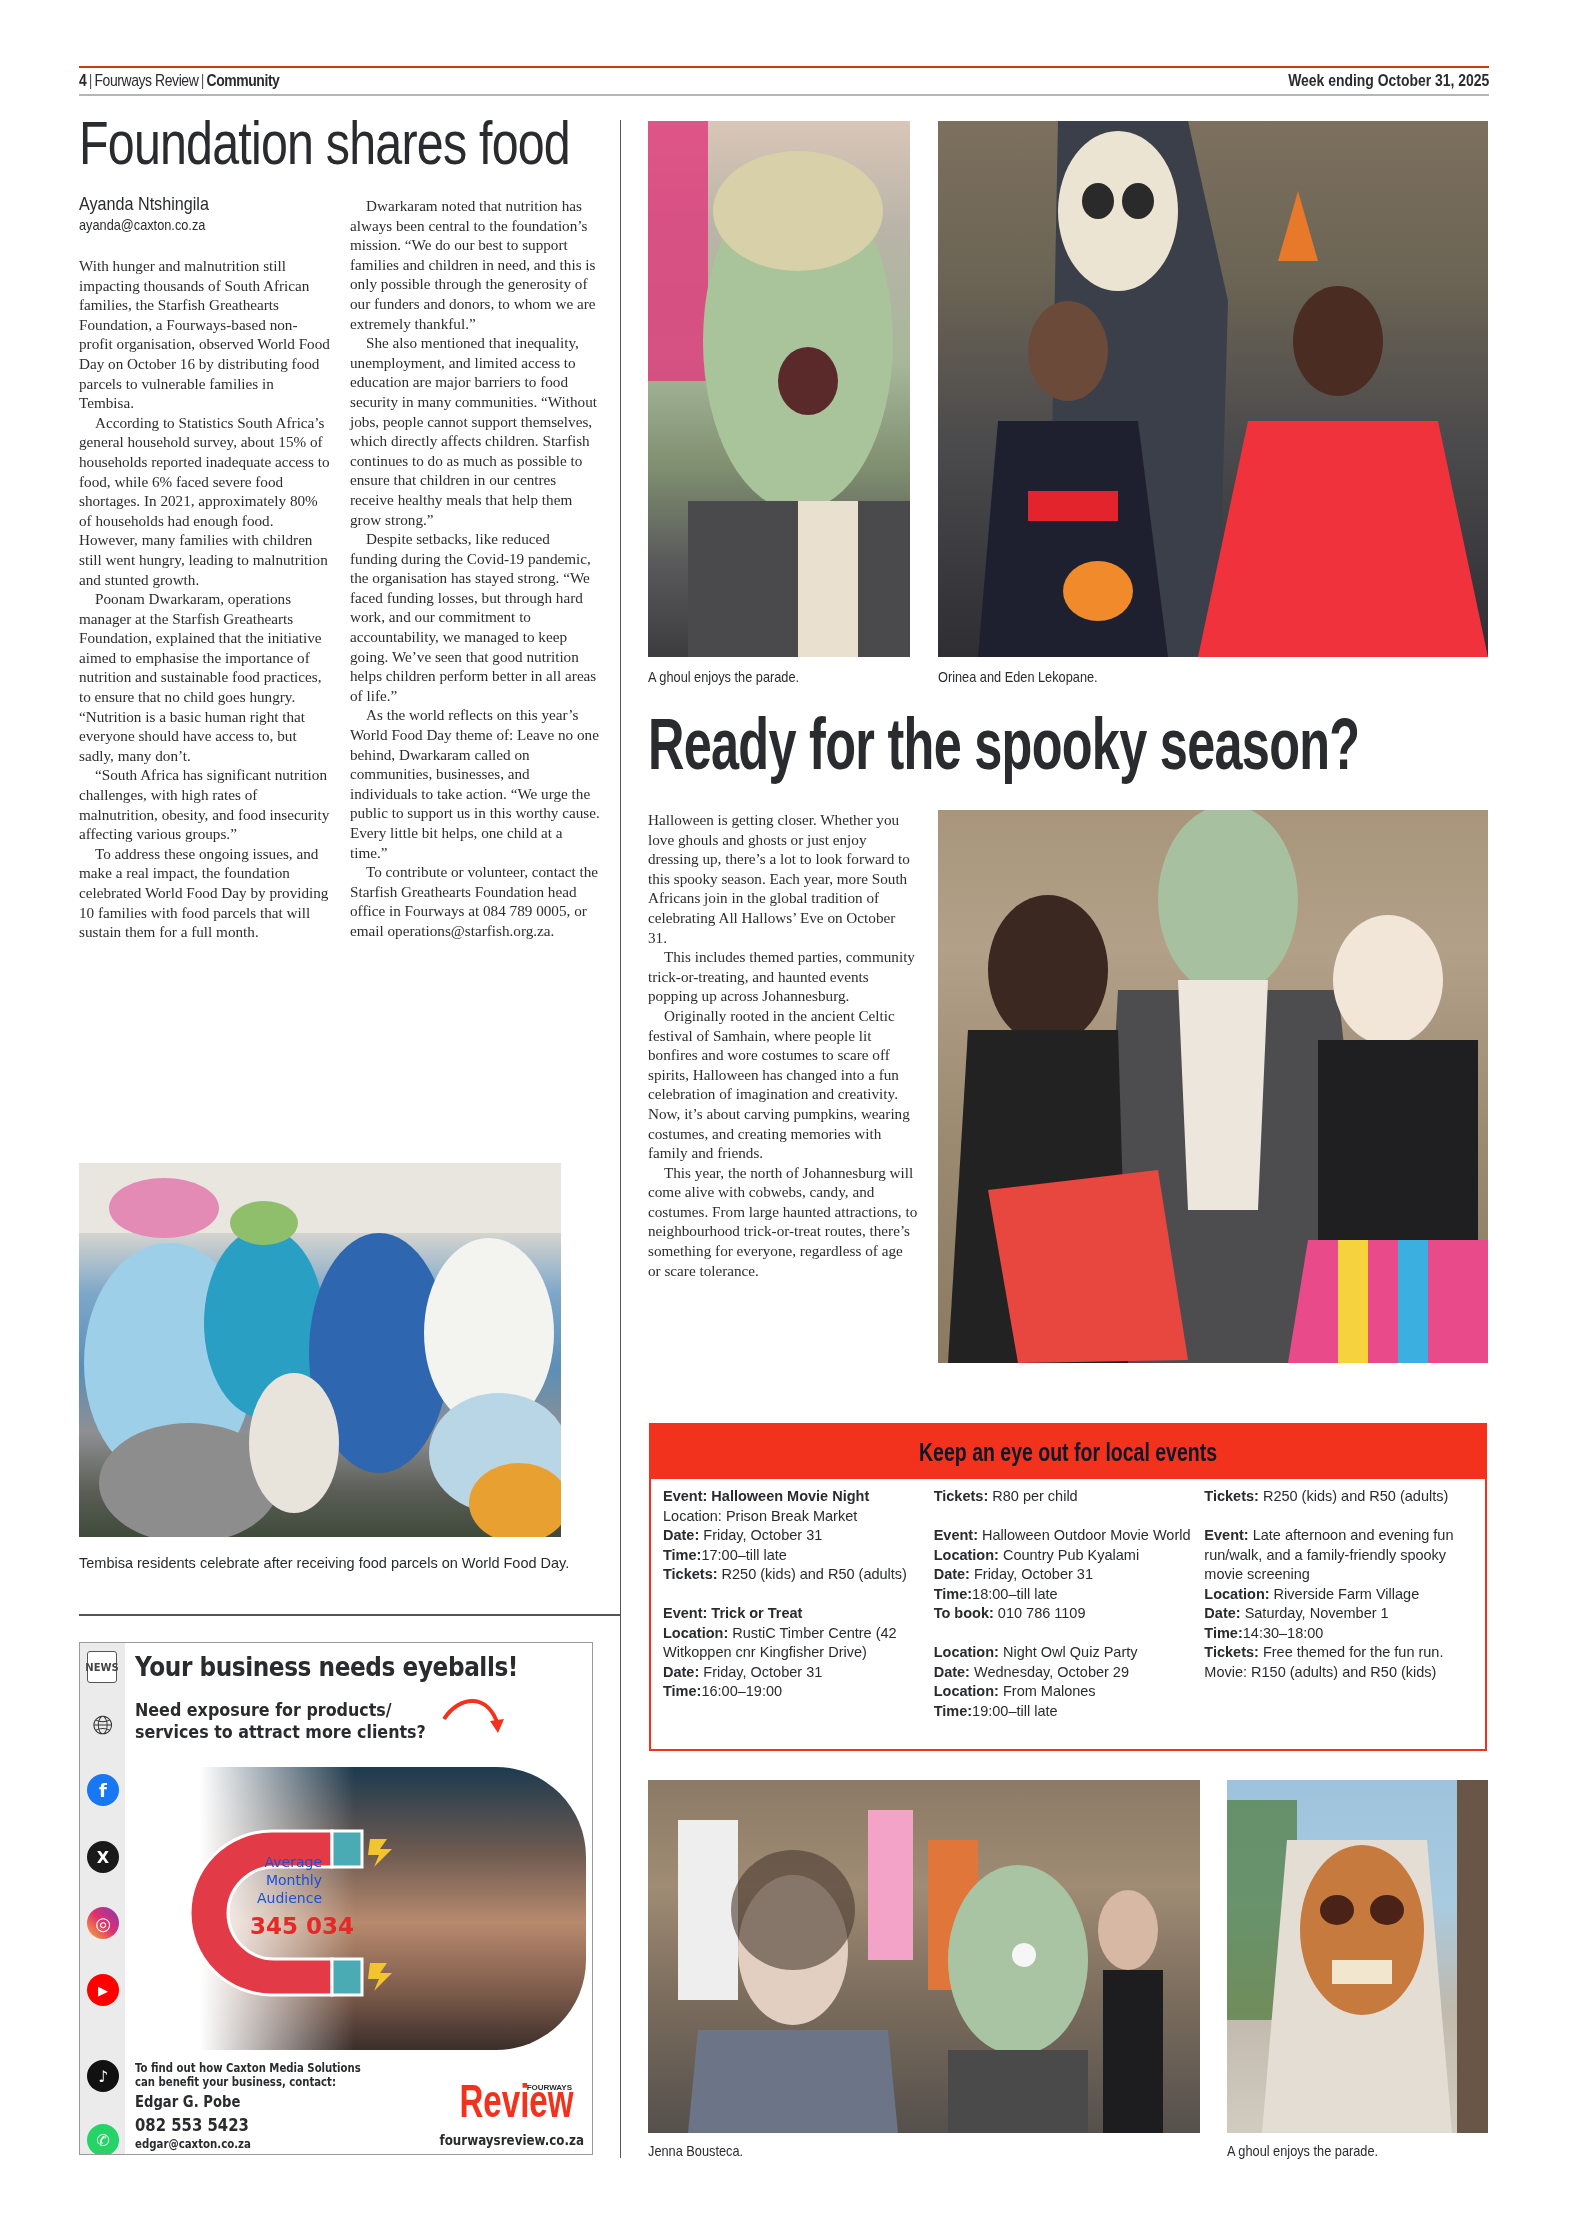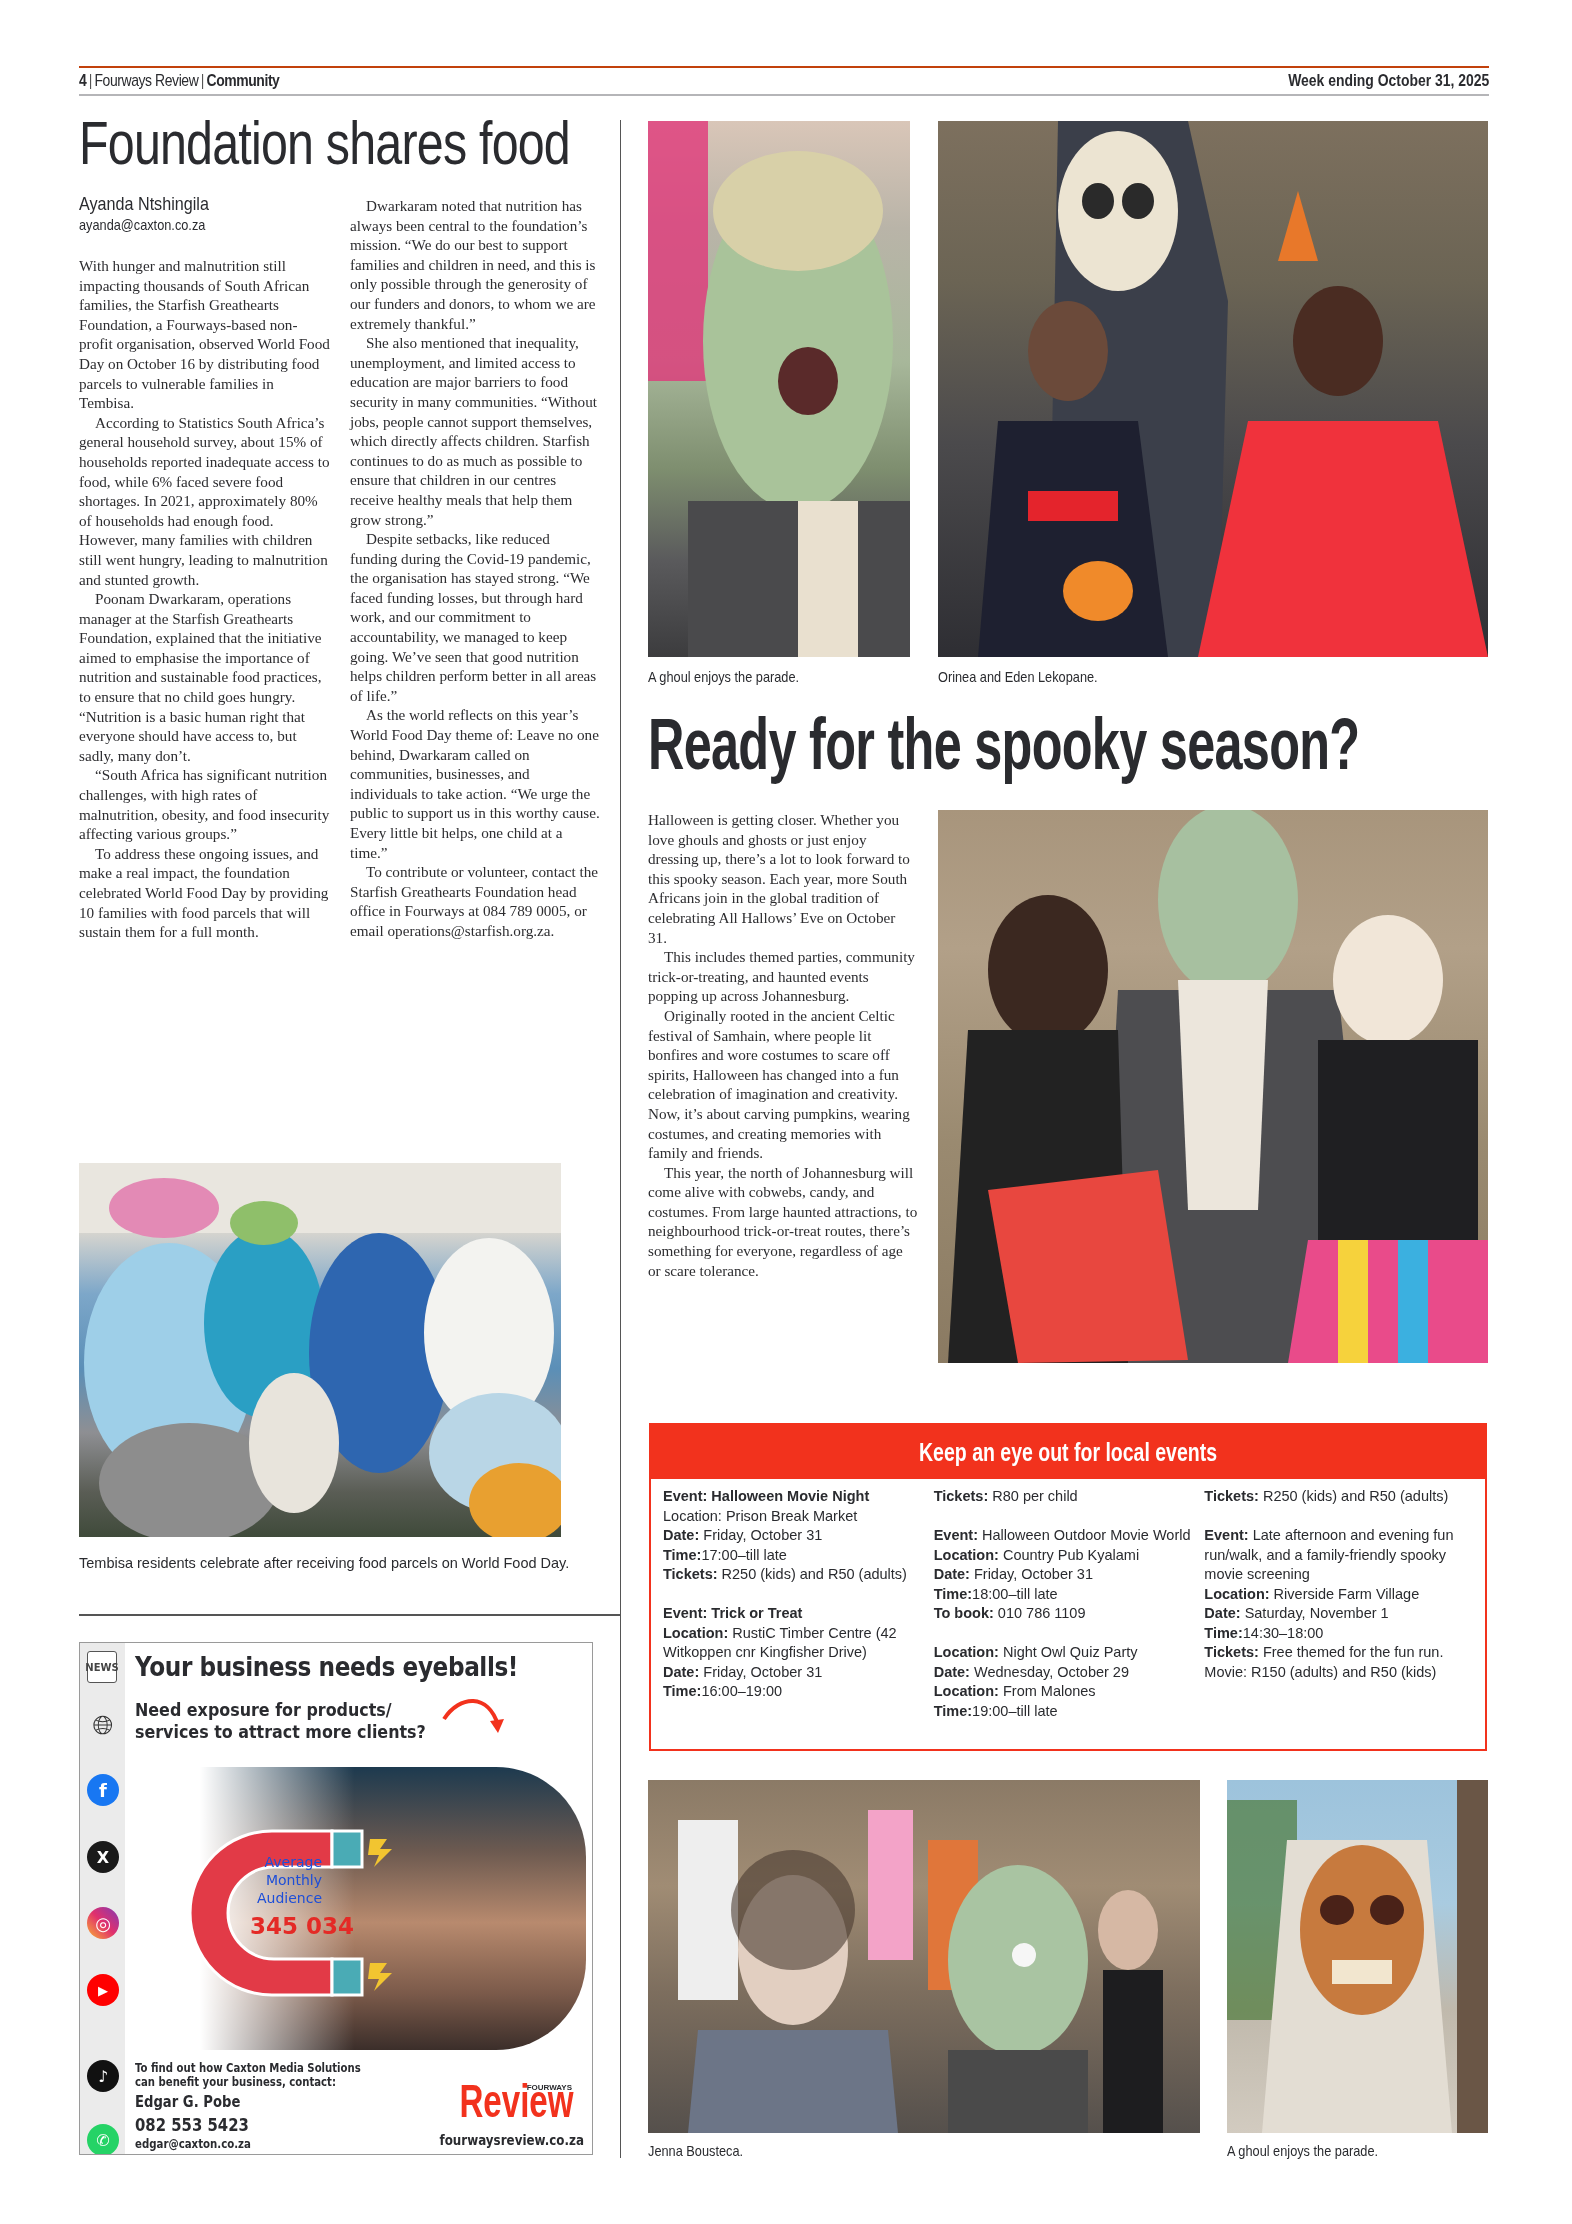--- a/index.html
+++ b/index.html
@@ -21,21 +21,21 @@
   .col p { margin: 0; text-indent: 16px; font-family: Liberation Serif, serif; }
   .col p.noind { text-indent: 0; }
 
   .photo { overflow: hidden; }
   .caption { font-family: "Liberation Sans", sans-serif; font-size: 14.5px; line-height: 18px; color: #2a2b2f; }
   .caption.narrow { transform: scaleX(0.88); transform-origin: left top; white-space: nowrap; }
 
   .headline2 { left: 648px; top: 706px; font-family: "Liberation Sans", sans-serif; font-weight: bold; font-size: 72px; line-height: 76px; color: #2a2b2f; transform: scaleX(0.70); transform-origin: left top; white-space: nowrap; letter-spacing: -1px; }
 
   .events { left: 649px; top: 1423px; width: 838px; height: 328px; border: 2px solid #f2321d; box-sizing: border-box; }
-  .events .bar { height: 54px; background: #f2321d; color: #ffffff; font-family: "Liberation Sans", sans-serif; font-weight: bold; font-size: 25px; line-height: 54px; text-align: center; }
+  .events .bar { height: 54px; background: #f2321d; color: #0f172a; font-family: "Liberation Sans", sans-serif; font-weight: bold; font-size: 25px; line-height: 54px; text-align: center; }
   .events .bar span { display: inline-block; transform: scaleX(0.78); }
   .events .cols { position: absolute; top: 62px; left: 12px; right: 10px; display: flex; }
   .events .ecol { width: 280px; font-family: "Liberation Sans", sans-serif; font-size: 14.5px; line-height: 19.5px; color: #2a2b2f; }
   .events .entry { margin-bottom: 19.5px; }
   .events .entry:last-child { margin-bottom: 0; }
   .events b { font-weight: bold; }
 
   .ad { left: 79px; top: 1642px; width: 514px; height: 513px; border: 1.5px solid #9a9a9a; box-sizing: border-box; background: #fff; overflow: hidden; }
   .ad .rail { position: absolute; left: 0; top: 0; width: 45px; height: 100%; background: #ebebeb; }
   .ad .ricon { position: absolute; left: 7px; width: 32px; height: 32px; border-radius: 50%; display: flex; align-items: center; justify-content: center; font-family: "DejaVu Sans", sans-serif; font-weight: bold; color: #fff; font-size: 18px; }

